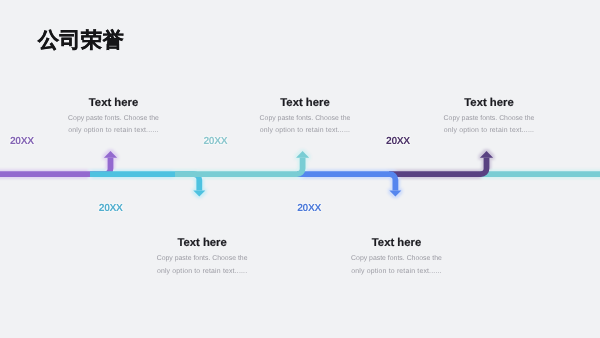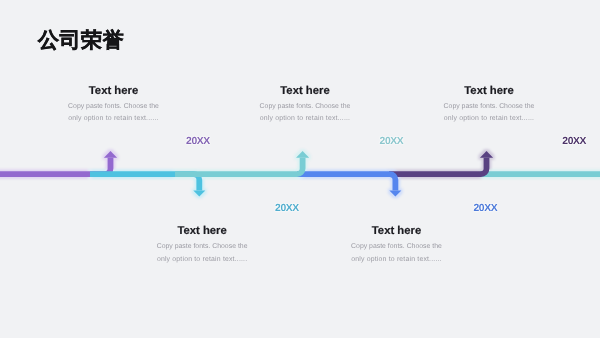--- a/index.html
+++ b/index.html
@@ -1,23 +1,23 @@
 <!DOCTYPE html>
 <html><head>
 <meta charset="utf-8">
 <style>
   html,body{margin:0;padding:0;}
   body{width:600px;height:338px;background:#f1f2f4;font-family:"Liberation Sans",sans-serif;overflow:hidden;-webkit-font-smoothing:antialiased;text-rendering:geometricPrecision;}
   .slide{position:relative;width:600px;height:338px;background:#f1f2f4;}
   .title{opacity:0.999;position:absolute;left:38px;top:27px;font-size:21px;font-weight:700;color:#161618;letter-spacing:0.55px;white-space:nowrap;-webkit-text-stroke:0.42px #161618;}
   svg.tl{position:absolute;left:0;top:0;width:600px;height:338px;}
   .blk{opacity:0.999;position:absolute;width:200px;text-align:center;}
-  .h{font-size:11.3px;font-weight:700;color:#1b1b20;letter-spacing:0px;-webkit-text-stroke:0.18px #1b1b20;}
+  .h{font-size:11.3px;font-weight:700;color:#1b1b20;letter-spacing:0px;margin-top:12px;-webkit-text-stroke:0.18px #1b1b20;}
   .p{font-size:6.9px;color:#9b9ba3;line-height:12.6px;margin-top:4px;}
-  .yr{opacity:0.999;position:absolute;width:200px;text-align:right;font-size:10.3px;font-weight:700;letter-spacing:-0.35px;text-shadow:0 0 2.2px #fff,0 0 1.3px #fff,0 0 1.3px #fff;}
+  .yr{opacity:0.999;position:absolute;width:200px;text-align:left;font-size:10.3px;font-weight:700;letter-spacing:-0.35px;text-shadow:0 0 2.2px #fff,0 0 1.3px #fff,0 0 1.3px #fff;}
 </style>
 </head>
 <body>
 
 <div class="slide">
   <div class="title">公司荣誉</div>
   <svg class="tl" id="tlsvg" viewBox="0 0 600 338">
       <defs>
         <filter id="glow" x="-4%" y="-40%" width="108%" height="180%" color-interpolation-filters="sRGB">
           <feMorphology in="SourceGraphic" operator="dilate" radius="2.2" result="d"></feMorphology>

